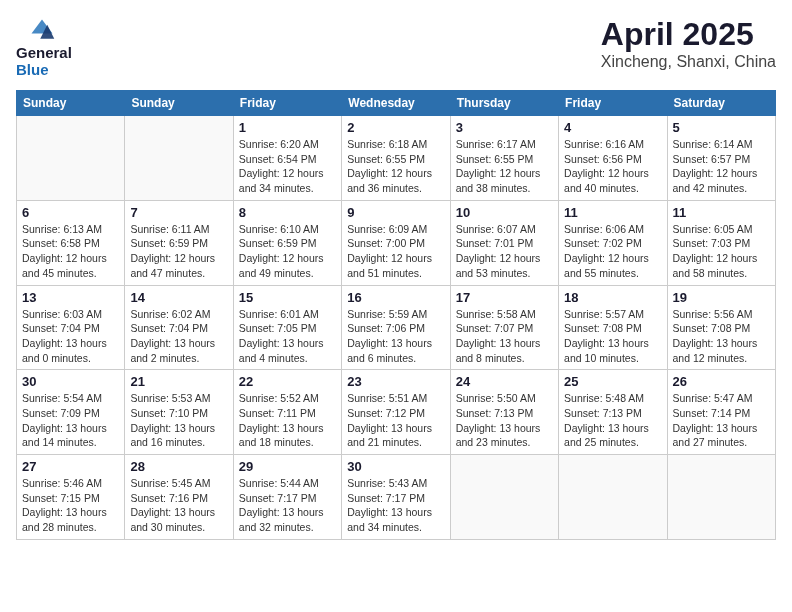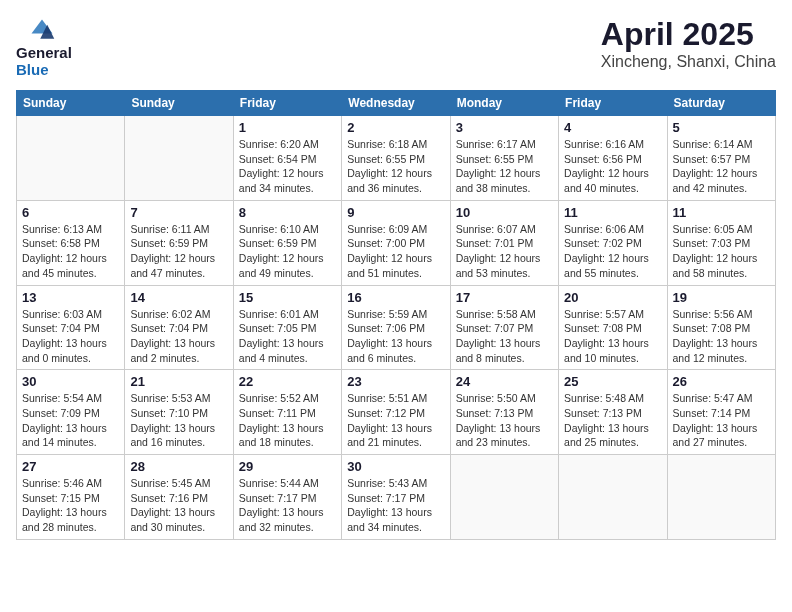--- a/index.html
+++ b/index.html
@@ -104,21 +104,21 @@
   </div>
 </div>
 
 <table class="calendar">
   <thead>
     <tr>
     <th>Sunday</th>
         <th>Sunday</th>
         <th>Friday</th>
         <th>Wednesday</th>
-        <th>Monday</th>
+        <th>Thursday</th>
         <th>Friday</th>
         <th>Saturday</th>
       </tr>
   </thead>
   <tbody id="calendar-body">
   <tr>
         <td class="empty-cell"></td>
         <td class="empty-cell"></td>
         <td>
           <span class="day-number">1</span>
@@ -186,21 +186,21 @@
         </td>
         <td>
           <span class="day-number">16</span>
           <div class="day-info">Sunrise: 5:59 AM<br>Sunset: 7:06 PM<br>Daylight: 13 hours and 6 minutes.</div>
         </td>
         <td>
           <span class="day-number">17</span>
           <div class="day-info">Sunrise: 5:58 AM<br>Sunset: 7:07 PM<br>Daylight: 13 hours and 8 minutes.</div>
         </td>
         <td>
-          <span class="day-number">20</span>
+          <span class="day-number">18</span>
           <div class="day-info">Sunrise: 5:57 AM<br>Sunset: 7:08 PM<br>Daylight: 13 hours and 10 minutes.</div>
         </td>
         <td>
           <span class="day-number">19</span>
           <div class="day-info">Sunrise: 5:56 AM<br>Sunset: 7:08 PM<br>Daylight: 13 hours and 12 minutes.</div>
         </td>
       </tr>
       <tr>
         <td>
           <span class="day-number">30</span>

